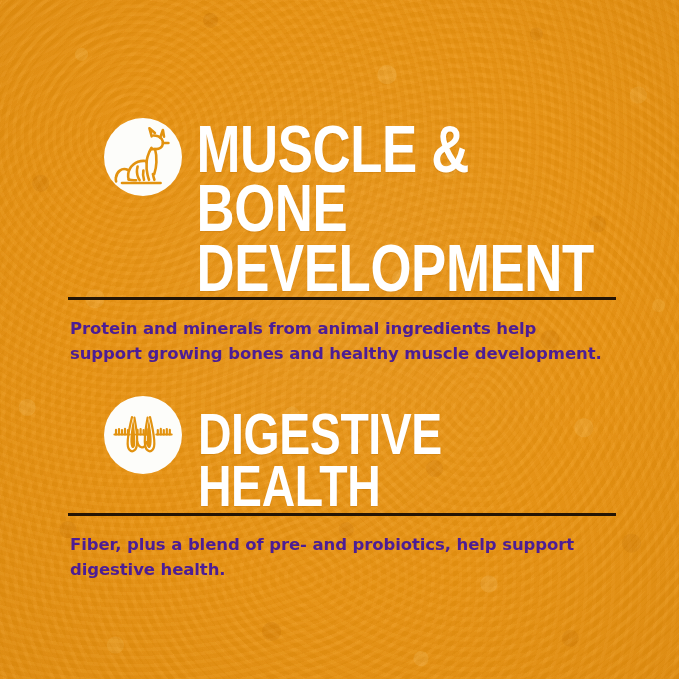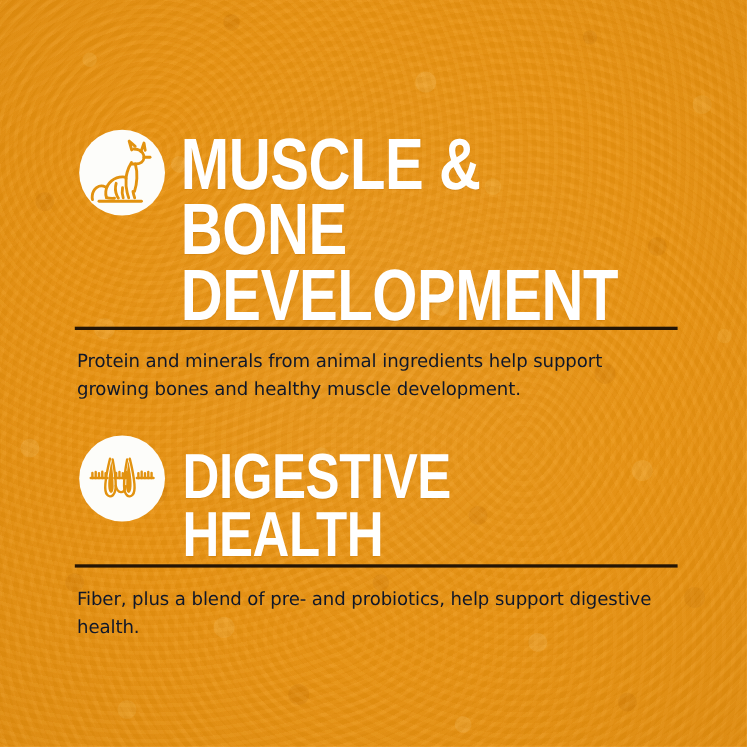--- a/index.html
+++ b/index.html
@@ -87,21 +87,21 @@
     height: 679px;
   }
 
   .section { position: absolute; left: 0; right: 0; }
   #section-muscle { top: 118px; }
   #section-digestive { top: 396px; }
 
   .head-row {
     display: flex;
     align-items: flex-start;
-    padding-left: 72px;
+    padding-left: 104px;
   }
 
   .icon-badge {
     flex: 0 0 auto;
     width: 78px;
     height: 78px;
     border-radius: 50%;
     background: #fdfdfa;
     display: block;
   }
@@ -140,23 +140,23 @@
     height: 3px;
     background: #241505;
   }
   #divider-1 { top: 297px; }
   #divider-2 { top: 513px; }
 
   .body-text {
     position: absolute;
     left: 70px;
     width: 540px;
-    color: #0f172a;
+    color: #4c1d95;
     font-family: "DejaVu Sans", "Liberation Sans", sans-serif;
-    font-weight: 400;
+    font-weight: 700;
     font-size: 16.5px;
     line-height: 25px;
     letter-spacing: -0.1px;
     white-space: pre-line;
     margin: 0;
   }
   #body-muscle { top: 316px; }
   #body-digestive { top: 532px; }
 </style>
 </head>

